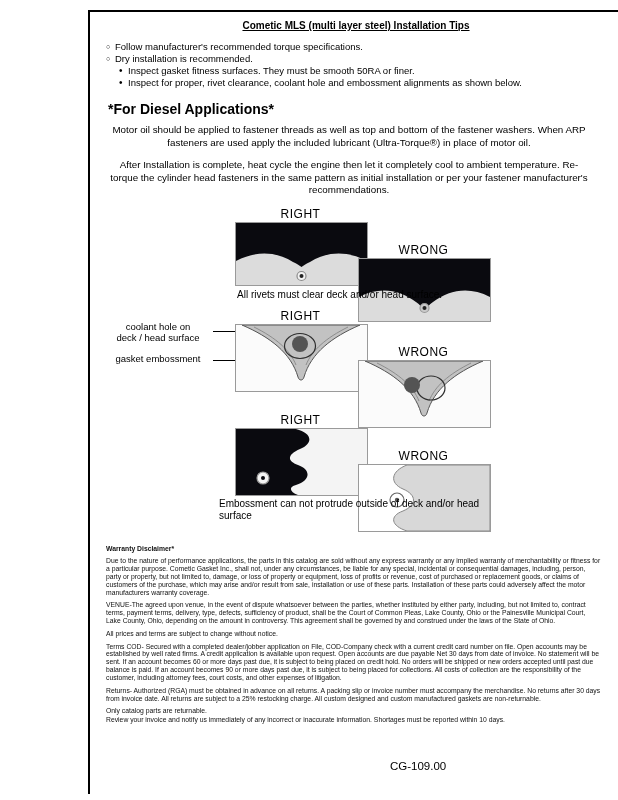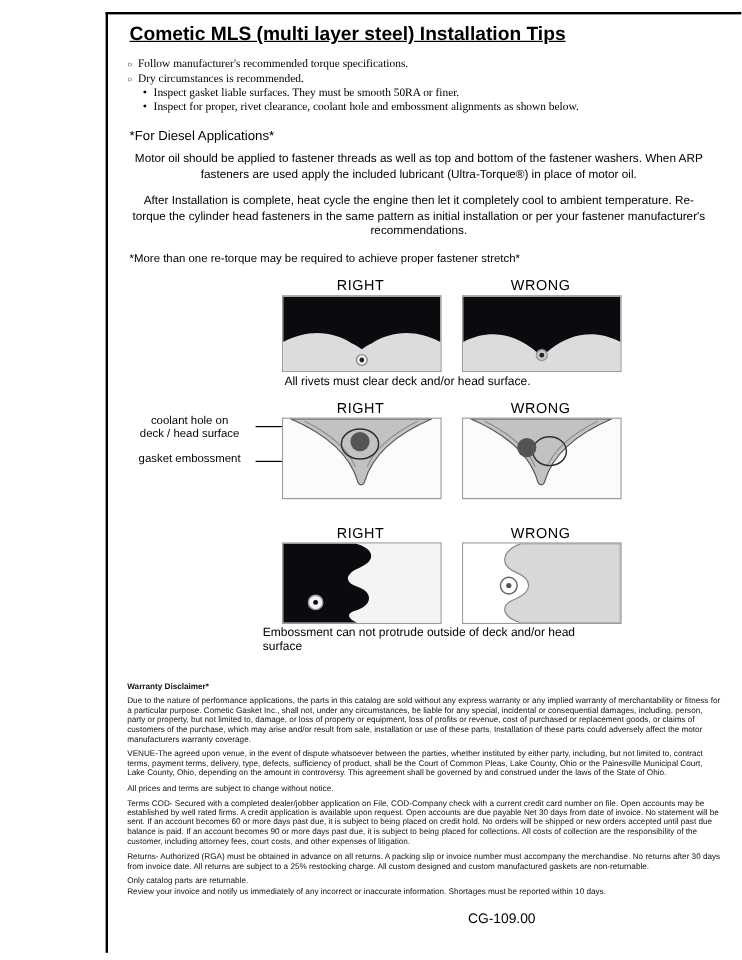--- a/index.html
+++ b/index.html
@@ -5,38 +5,38 @@
   html,body { margin:0; padding:0; background:#ffffff; }
   .page {
     position:relative; width:618px; height:800px; background:#ffffff;
     font-family:"Liberation Sans", sans-serif; color:#000; overflow:hidden;
   }
   .frame {
     position:absolute; left:88px; top:10px; width:529px; height:782px;
     border-left:2px solid #000; border-top:2px solid #000;
   }
   .content { position:absolute; left:106px; top:16px; width:498px; }
-  .title { font-size:16px; font-weight:bold; text-decoration:underline; margin:4px 0 10px 2px; }
-  .tip { display:flex; font-size:9.5px; line-height:12px;font-family:Liberation Serif, serif; }
+  .title { font-size:10px; font-weight:bold; text-decoration:underline; margin:4px 0 10px 2px;text-align:center; }
+  .tip { display:flex; font-size:9.5px; line-height:12px; }
   .tip .mk { width:9px; flex:0 0 9px; font-size:7px; line-height:12px; }
   .tip.sub { margin-left:13px; }
   .tip.sub .mk { font-size:10px; line-height:11px; }
-  .h2 { font-size:11px; font-weight:normal; margin:12px 0 7px 2px; }
+  .h2 { font-size:14px; font-weight:bold; margin:12px 0 7px 2px; }
   .para { font-size:9.8px; line-height:12.5px; margin:0 0 10px 2px; width:482px;text-align:center; }
   .note { font-size:9.5px; margin:8px 0 0 2px; }
 
   .diagrams { position:relative; height:324px; margin-top:10px; }
   .dg-label { position:absolute; width:131px; text-align:center; font-size:12px; letter-spacing:.5px; }
   .dg-img { position:absolute; width:131px; border:1px solid #9a9a9a; background:#fff; line-height:0; }
   .dg-caption { position:absolute; font-size:10px; line-height:12px; }
   .ann { position:absolute; font-size:9.5px; line-height:11px; text-align:center; left:0; width:104px; }
   .ann-line { position:absolute; height:0; border-top:1px solid #000; }
 
   .col-left  { left:129px; }
-  .col-right { left:279px; }
+  .col-right { left:252px;margin-top:36px; }
 
   .legal { margin-top:14px; font-size:6.8px; line-height:1.15; width:496px; color:#111; }
   .legal p { margin:0 0 5px 0; }
   .legal .lh { font-weight:bold; }
   .legal p.tight { margin-bottom:1px; }
   .footer { position:absolute; left:390px; top:760px; font-size:11.5px; }
 </style>
 </head>
 <body>
 
@@ -46,36 +46,35 @@
   <div class="content">
     <h1 class="title">Cometic MLS (multi layer steel) Installation Tips</h1>
 
     <div>
       <div class="tip">
         <span class="mk">○</span>
         <span>Follow manufacturer's recommended torque specifications.</span>
       </div>
       <div class="tip">
         <span class="mk">○</span>
-        <span>Dry circumstances is recommended.</span>
+        <span>Dry installation is recommended.</span>
       </div>
       <div class="tip sub">
         <span class="mk">•</span>
-        <span>Inspect gasket liable surfaces.  They must be smooth 50RA or finer.</span>
+        <span>Inspect gasket fitness surfaces.  They must be smooth 50RA or finer.</span>
       </div>
       <div class="tip sub">
         <span class="mk">•</span>
         <span>Inspect for proper, rivet clearance, coolant hole and embossment alignments as shown below.</span>
       </div>
     </div>
 
     <div class="h2">*For Diesel Applications*</div>
     <p class="para">Motor oil should be applied to fastener threads as well as top and bottom of the fastener washers. When ARP fasteners are used apply the included lubricant (Ultra-Torque®) in place of motor oil.</p>
     <p class="para">After Installation is complete, heat cycle the engine then let it completely cool to ambient temperature. Re-torque the cylinder head fasteners in the same pattern as initial installation or per your fastener manufacturer's recommendations.</p>
-    <p class="note">*More than one re-torque may be required to achieve proper fastener stretch*</p>
 
     <div class="diagrams">
 
       <div class="dg-label col-left" style="top:0">RIGHT</div>
       <div class="dg-label col-right" style="top:0">WRONG</div>
 
       <div class="dg-img col-left" style="top:15px">
         <svg width="131" height="62" viewBox="0 0 131 62">
           <rect width="131" height="62" fill="#dcdcdc"></rect>
           <path d="M0,0 H131 V38 C110,27 90,29 74,39 C70,41 68,42 65.5,44 C63,42 61,41 57,39 C41,29 21,27 0,38 Z" fill="#0a0a0f"></path>

